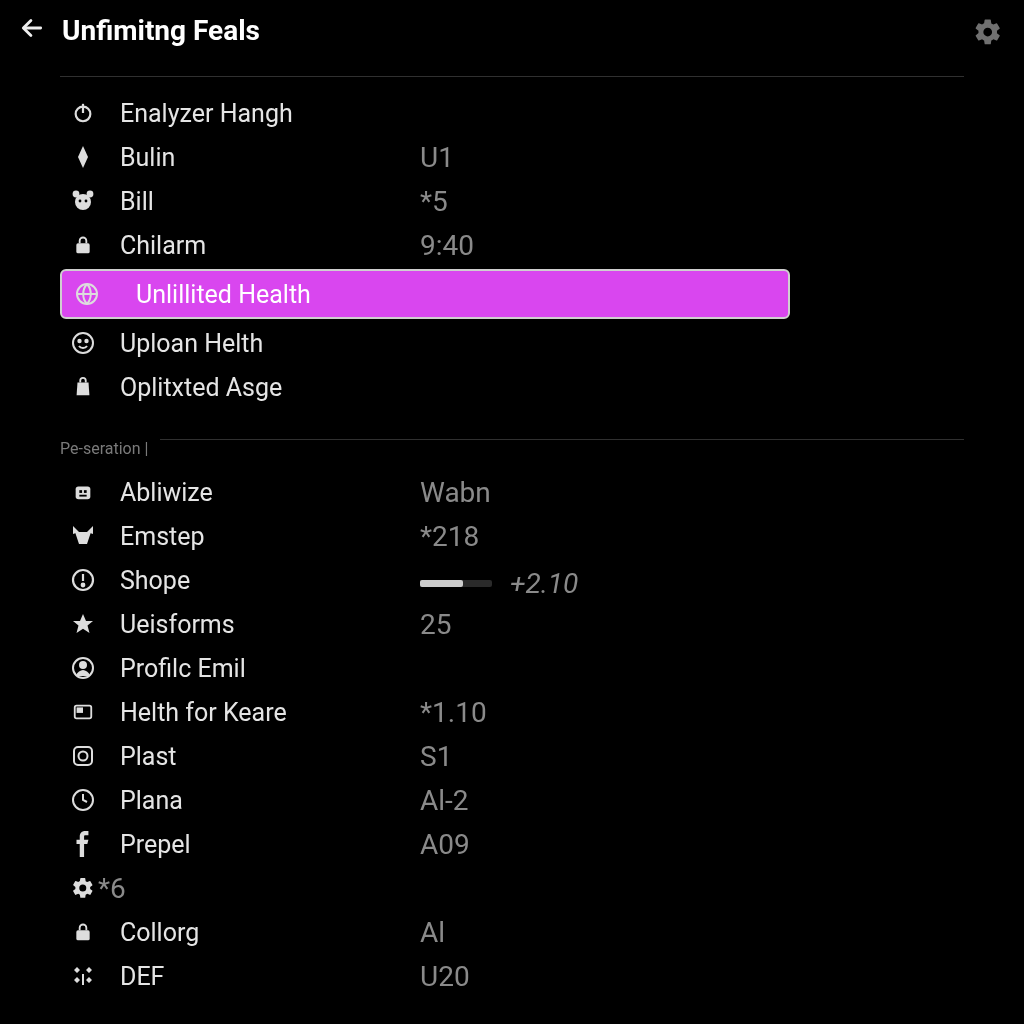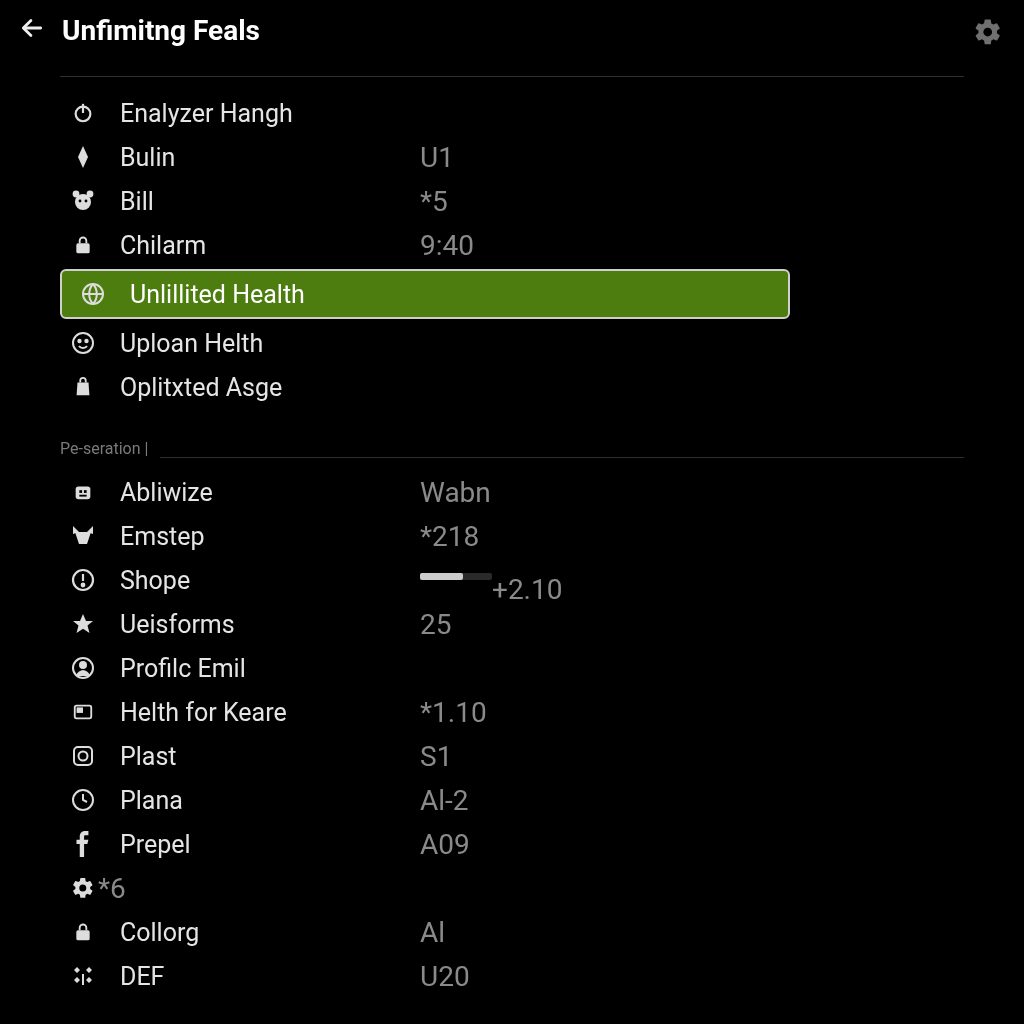--- a/index.html
+++ b/index.html
@@ -63,25 +63,26 @@
   .row {
     display: flex;
     align-items: center;
     height: 44px;
     padding: 0 8px;
     cursor: pointer;
   }
   .row.selected {
     border: 2px solid #cfcfcf;
     border-radius: 6px;
-    background: #4d7c0f;
+    background: #d946ef;
     height: 50px;
-    padding: 0 16px;
+    padding: 0 10px;
     margin: 2px 0;
     width: 730px;
+    gap: 12px;
   }
   .icon {
     width: 30px;
     height: 30px;
     display: flex;
     align-items: center;
     justify-content: center;
     flex-shrink: 0;
     color: #ddd;
   }
@@ -95,37 +96,38 @@
   }
   .row.selected .label {
     color: #fff;
   }
   .value {
     font-size: 28px;
     color: #8a8a8a;
   }
   .section-header {
     display: flex;
-    align-items: flex-end;
+    align-items: flex-start;
     gap: 12px;
     margin: 30px 0 12px 0;
   }
   .section-label {
     font-size: 16px;
     color: #7a7a7a;
   }
   .section-line {
     flex: 1;
     height: 1px;
     background: #303030;
   }
   .progress {
     display: inline-flex;
-    align-items: flex-start;
-    gap: 0;
+    align-items: center;
+    gap: 18px;
+    font-style: italic;
   }
   .progress-bar {
     width: 72px;
     height: 7px;
     background: #2a2a2a;
     border-radius: 2px;
     position: relative;
   }
   .progress-fill {
     position: absolute;

